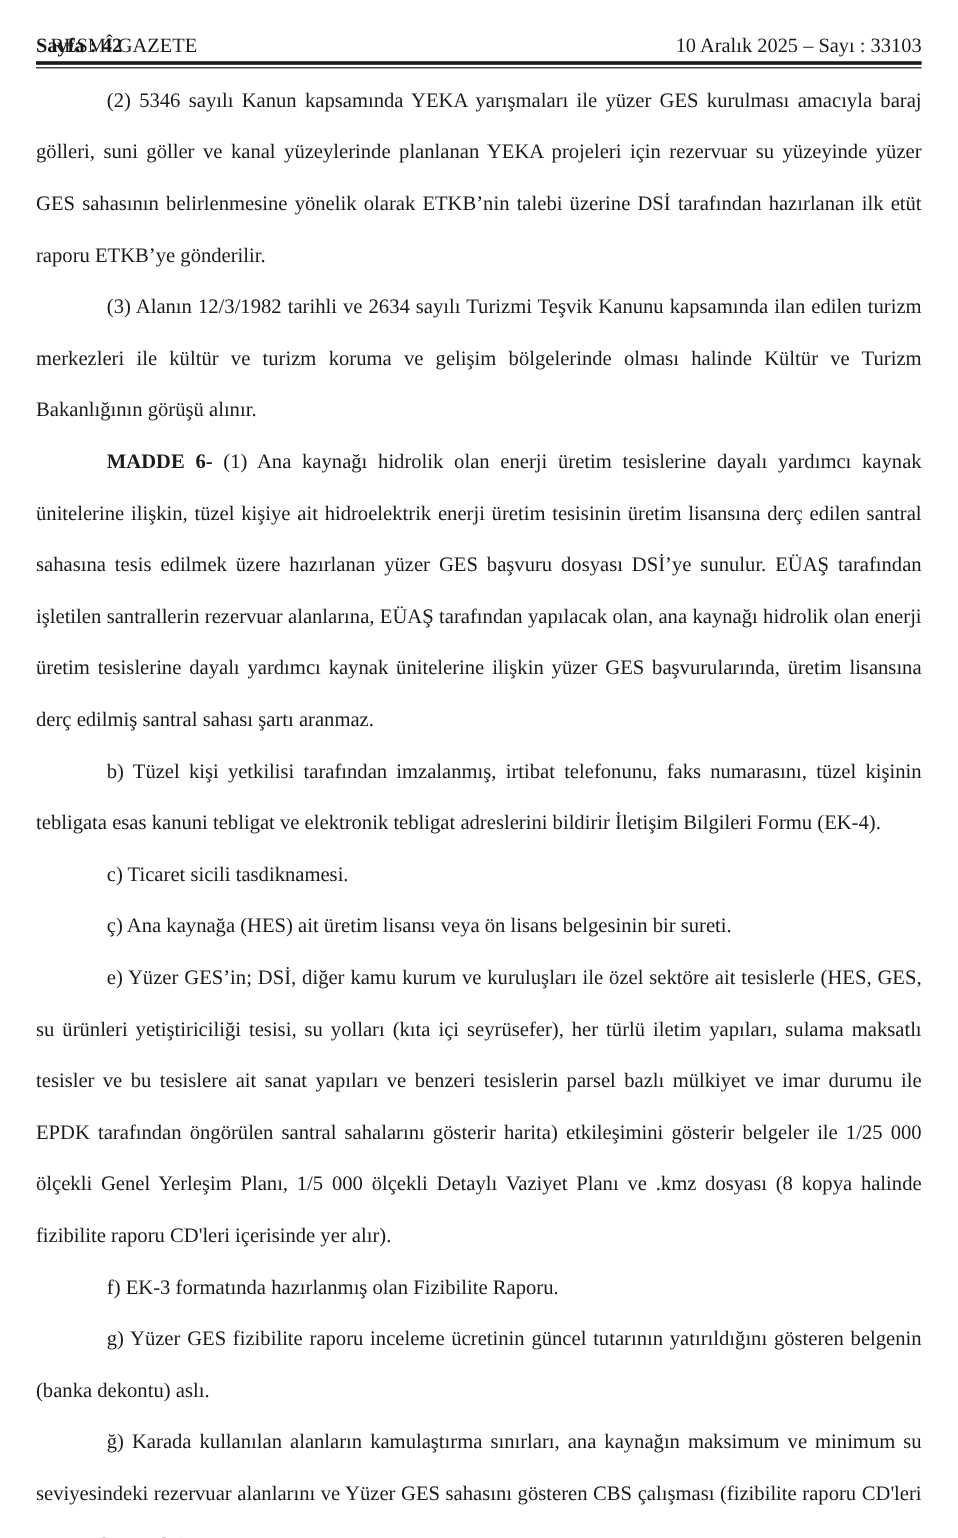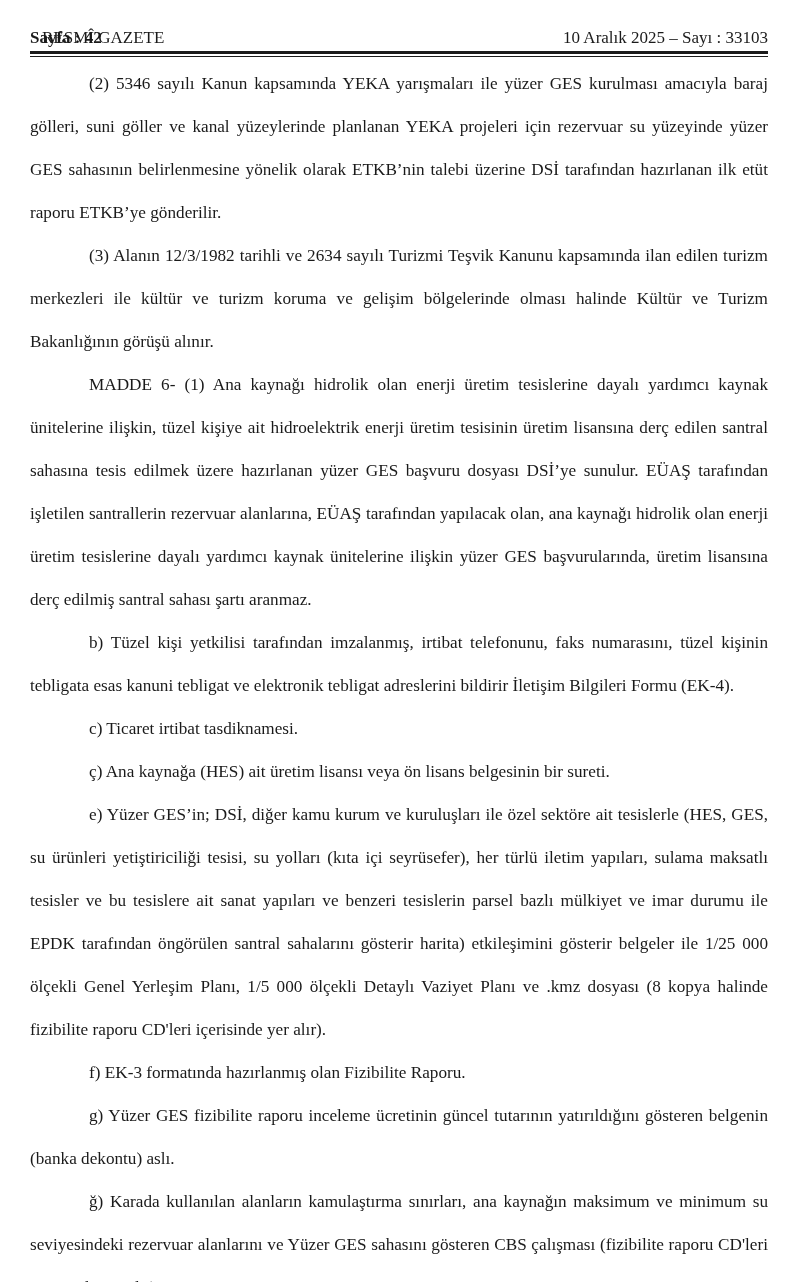--- a/index.html
+++ b/index.html
@@ -7,40 +7,40 @@
   .page { position:absolute; left:30px; top:0; width:738px; font-family:"Liberation Serif", "DejaVu Serif", serif; color:#1a1a1a; }
   .header { position:absolute; top:28px; left:0; width:738px; height:22px; font-size:17px; }
   .header .l { position:absolute; left:0; top:0;font-weight:bold; }
   .header .c { position:absolute; left:12px; width:600px; top:0; }
   .header .r { position:absolute; right:0; top:0; }
   .rule-thick { position:absolute; top:51px; left:0; width:738px; height:3px; background:#1a1a1a; }
   .rule-thin { position:absolute; top:56px; left:0; width:738px; height:1px; background:#1a1a1a; }
   .body { position:absolute; top:62px; left:0; width:738px; font-size:17.2px; line-height:43px; text-align:justify; }
   .body p { margin:0; }
   .ind { text-indent:59px; }
-  .b { font-weight:normal; }
+  .b { font-weight:bold; }
   .heading { text-indent:59px; font-weight:bold; }
 </style>
 </head>
 <body>
 
 <div class="page">
   <div class="header">
     <span class="l">Sayfa : 42</span>
     <span class="c">RESMÎ GAZETE</span>
     <span class="r">10 Aralık 2025 – Sayı : 33103</span>
   </div>
   <div class="rule-thick"></div>
   <div class="rule-thin"></div>
 
   <div class="body">
     <p class="ind">(2) 5346 sayılı Kanun kapsamında YEKA yarışmaları ile yüzer GES kurulması amacıyla baraj gölleri, suni göller ve kanal yüzeylerinde planlanan YEKA projeleri için rezervuar su yüzeyinde yüzer GES sahasının belirlenmesine yönelik olarak ETKB’nin talebi üzerine DSİ tarafından hazırlanan ilk etüt raporu ETKB’ye gönderilir.</p>
     <p class="ind">(3) Alanın 12/3/1982 tarihli ve 2634 sayılı Turizmi Teşvik Kanunu kapsamında ilan edilen turizm merkezleri ile kültür ve turizm koruma ve gelişim bölgelerinde olması halinde Kültür ve Turizm Bakanlığının görüşü alınır.</p>
     <p class="ind"><span class="b">MADDE 6-</span><span> (1) Ana kaynağı hidrolik olan enerji üretim tesislerine dayalı yardımcı kaynak ünitelerine ilişkin, tüzel kişiye ait hidroelektrik enerji üretim tesisinin üretim lisansına derç edilen santral sahasına tesis edilmek üzere hazırlanan yüzer GES başvuru dosyası DSİ’ye sunulur. EÜAŞ tarafından işletilen santrallerin rezervuar alanlarına, EÜAŞ tarafından yapılacak olan, ana kaynağı hidrolik olan enerji üretim tesislerine dayalı yardımcı kaynak ünitelerine ilişkin yüzer GES başvurularında, üretim lisansına derç edilmiş santral sahası şartı aranmaz.</span></p>
     <p class="ind">b) Tüzel kişi yetkilisi tarafından imzalanmış, irtibat telefonunu, faks numarasını, tüzel kişinin tebligata esas kanuni tebligat ve elektronik tebligat adreslerini bildirir İletişim Bilgileri Formu (EK-4).</p>
-    <p class="ind">c) Ticaret irtibat tasdiknamesi.</p>
+    <p class="ind">c) Ticaret sicili tasdiknamesi.</p>
     <p class="ind">ç) Ana kaynağa (HES) ait üretim lisansı veya ön lisans belgesinin bir sureti.</p>
     <p class="ind">e) Yüzer GES’in; DSİ, diğer kamu kurum ve kuruluşları ile özel sektöre ait tesislerle (HES, GES, su ürünleri yetiştiriciliği tesisi, su yolları (kıta içi seyrüsefer), her türlü iletim yapıları, sulama maksatlı tesisler ve bu tesislere ait sanat yapıları ve benzeri tesislerin parsel bazlı mülkiyet ve imar durumu ile EPDK tarafından öngörülen santral sahalarını gösterir harita) etkileşimini gösterir belgeler ile 1/25 000 ölçekli Genel Yerleşim Planı, 1/5 000 ölçekli Detaylı Vaziyet Planı ve .kmz dosyası (8 kopya halinde fizibilite raporu CD'leri içerisinde yer alır).</p>
     <p class="ind">f) EK-3 formatında hazırlanmış olan Fizibilite Raporu.</p>
     <p class="ind">g) Yüzer GES fizibilite raporu inceleme ücretinin güncel tutarının yatırıldığını gösteren belgenin (banka dekontu) aslı.</p>
     <p class="ind">ğ) Karada kullanılan alanların kamulaştırma sınırları, ana kaynağın maksimum ve minimum su seviyesindeki rezervuar alanlarını ve Yüzer GES sahasını gösteren CBS çalışması (fizibilite raporu CD'leri içerisinde yer alır).</p>
   </div>
 </div>
 
 </body></html>

